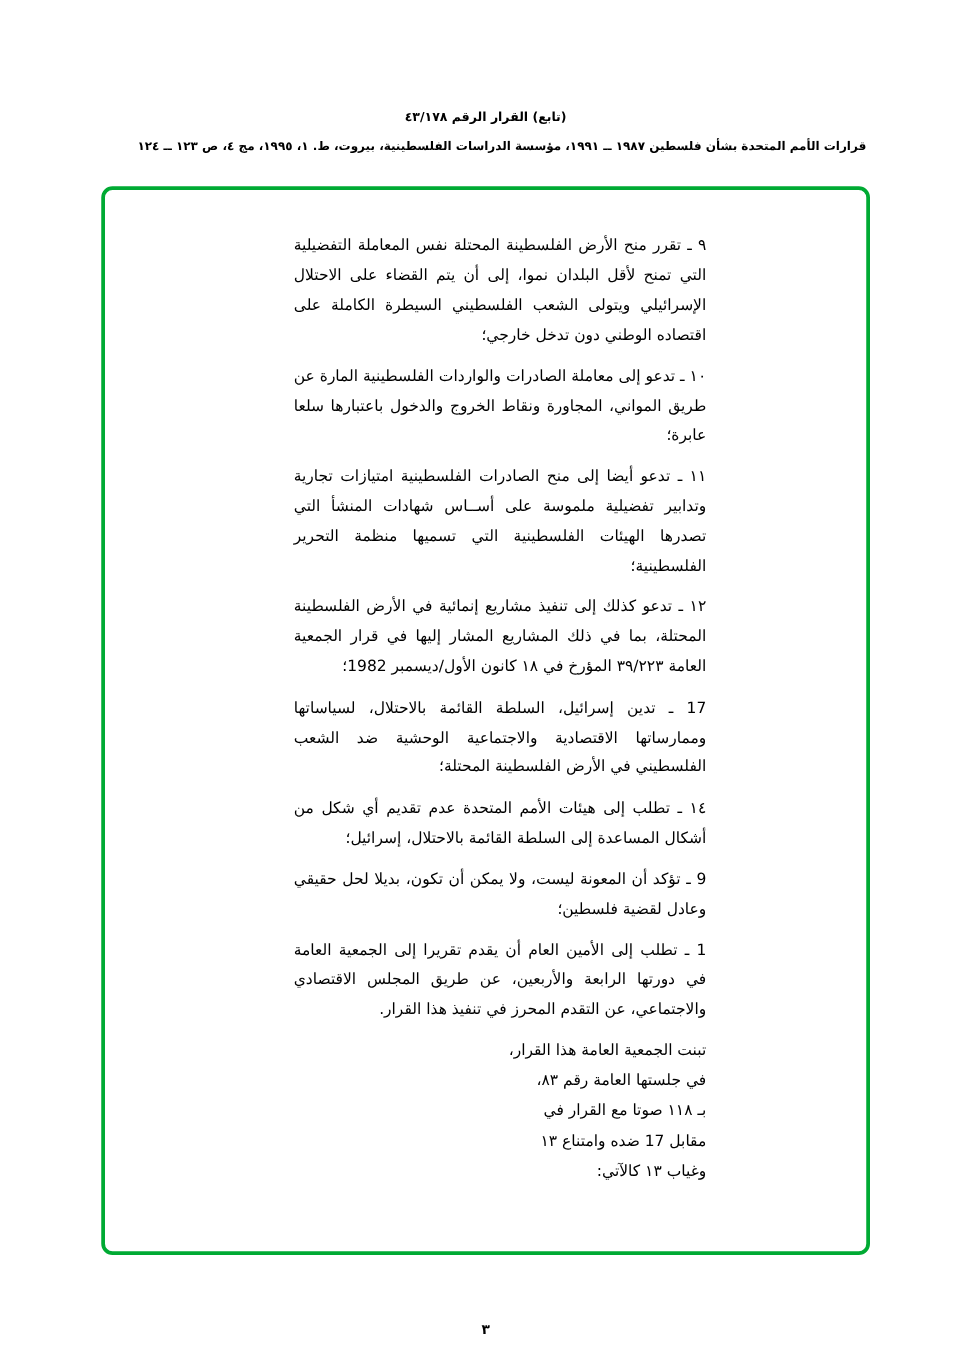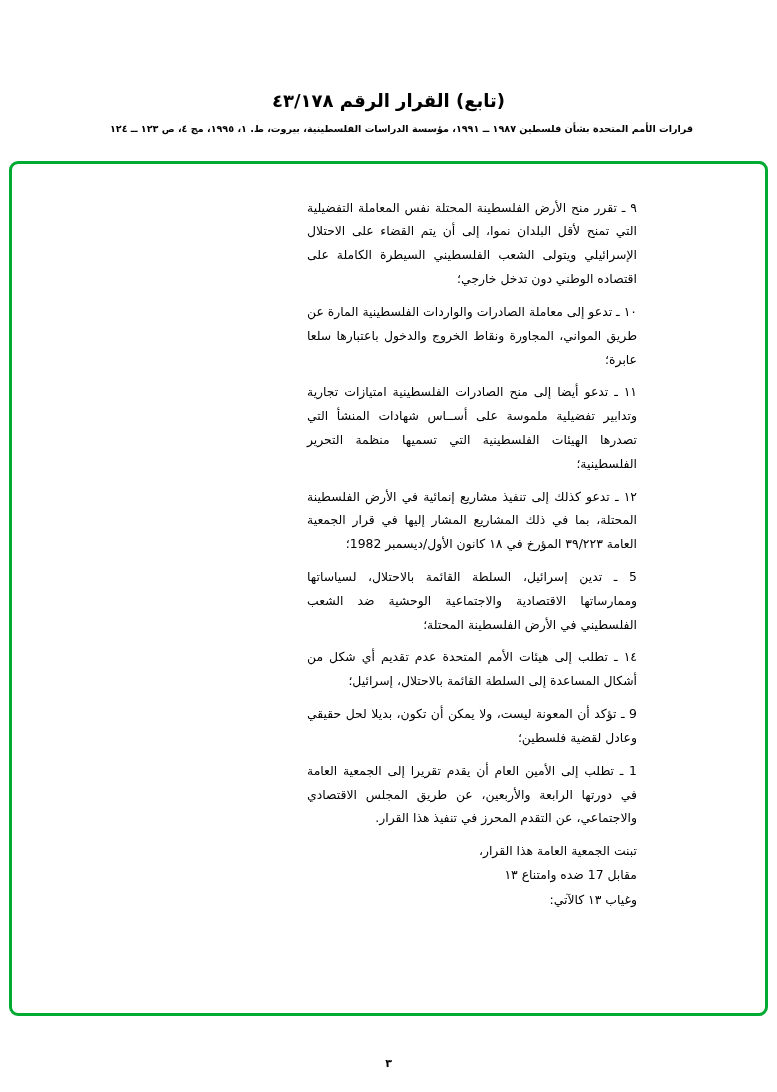--- a/index.html
+++ b/index.html
@@ -21,38 +21,38 @@
     display: flex;
     flex-direction: column;
     align-items: center;
   }
   .header {
     margin-top: 88px;
     width: 100%;
     text-align: center;
   }
   .doc-title {
-    font-size: 18px;
+    font-size: 10px;
     font-weight: bold;
     direction: rtl;
     letter-spacing: 0.2px;
     line-height: 1.4;
   }
   .doc-source {
     margin-top: 10px;
     font-size: 9.6px;
     font-weight: bold;
     direction: rtl;
     letter-spacing: -0.1px;
     line-height: 1.3;
     padding-left: 26px;
   }
   .frame {
     margin-top: 25px;
-    width: 759px;
+    width: 615px;
     height: 855px;
     border: 3.5px solid #00aa33;
     border-radius: 9px;
     box-sizing: border-box;
     background: #ffffff;
     position: relative;
   }
   .body-col {
     position: absolute;
     top: 32px;
@@ -102,27 +102,29 @@
     <div class="doc-title">(تابع) القرار الرقم ٤٣/١٧٨</div>
     <div class="doc-source">قرارات الأمم المتحدة بشأن فلسطين ١٩٨٧ ــ ١٩٩١، مؤسسة الدراسات الفلسطينية، بيروت، ط. ١، ١٩٩٥، مج ٤، ص ١٢٣ ــ ١٢٤</div>
   </div>
 
   <div class="frame">
     <div class="body-col">
       <p class="para just">٩ ـ تقرر منح الأرض الفلسطينة المحتلة نفس المعاملة التفضيلية التي تمنح لأقل البلدان نموا، إلى أن يتم القضاء على الاحتلال الإسرائيلي ويتولى الشعب الفلسطيني السيطرة الكاملة على اقتصاده الوطني دون تدخل خارجي؛</p>
       <p class="para just">١٠ ـ تدعو إلى معاملة الصادرات والواردات الفلسطينية المارة عن طريق المواني، المجاورة ونقاط الخروج والدخول باعتبارها سلعا عابرة؛</p>
       <p class="para just">١١ ـ تدعو أيضا إلى منح الصادرات الفلسطينية امتيازات تجارية وتدابير تفضيلية ملموسة على أســاس شهادات المنشأ التي تصدرها الهيئات الفلسطينية التي تسميها منظمة التحرير الفلسطينية؛</p>
       <p class="para just">١٢ ـ تدعو كذلك إلى تنفيذ مشاريع إنمائية في الأرض الفلسطينة المحتلة، بما في ذلك المشاريع المشار إليها في قرار الجمعية العامة ٣٩/٢٢٣ المؤرخ في ١٨ كانون الأول/ديسمبر 1982؛</p>
-      <p class="para just">5 ـ تدين إسرائيل، السلطة القائمة بالاحتلال، لسياساتها وممارساتها الاقتصادية والاجتماعية الوحشية ضد الشعب الفلسطيني في الأرض الفلسطينة المحتلة؛</p>
+      <p class="para just">17 ـ تدين إسرائيل، السلطة القائمة بالاحتلال، لسياساتها وممارساتها الاقتصادية والاجتماعية الوحشية ضد الشعب الفلسطيني في الأرض الفلسطينة المحتلة؛</p>
       <p class="para just">١٤ ـ تطلب إلى هيئات الأمم المتحدة عدم تقديم أي شكل من أشكال المساعدة إلى السلطة القائمة بالاحتلال، إسرائيل؛</p>
       <p class="para just">9 ـ تؤكد أن المعونة ليست، ولا يمكن أن تكون، بديلا لحل حقيقي وعادل لقضية فلسطين؛</p>
       <p class="para just">1 ـ تطلب إلى الأمين العام أن يقدم تقريرا إلى الجمعية العامة في دورتها الرابعة والأربعين، عن طريق المجلس الاقتصادي والاجتماعي، عن التقدم المحرز في تنفيذ هذا القرار.</p>
 
       <div class="closing">
         <div>تبنت الجمعية العامة هذا القرار،</div>
+        <div>في جلستها العامة رقم ٨٣،</div>
+        <div>بـ ١١٨ صوتا مع القرار في</div>
         <div>مقابل 17 ضده وامتناع ١٣</div>
         <div>وغياب ١٣ كالآتي:</div>
       </div>
     </div>
   </div>
 
   <div class="page-number">٣</div>
 </div>
 
 </body></html>

